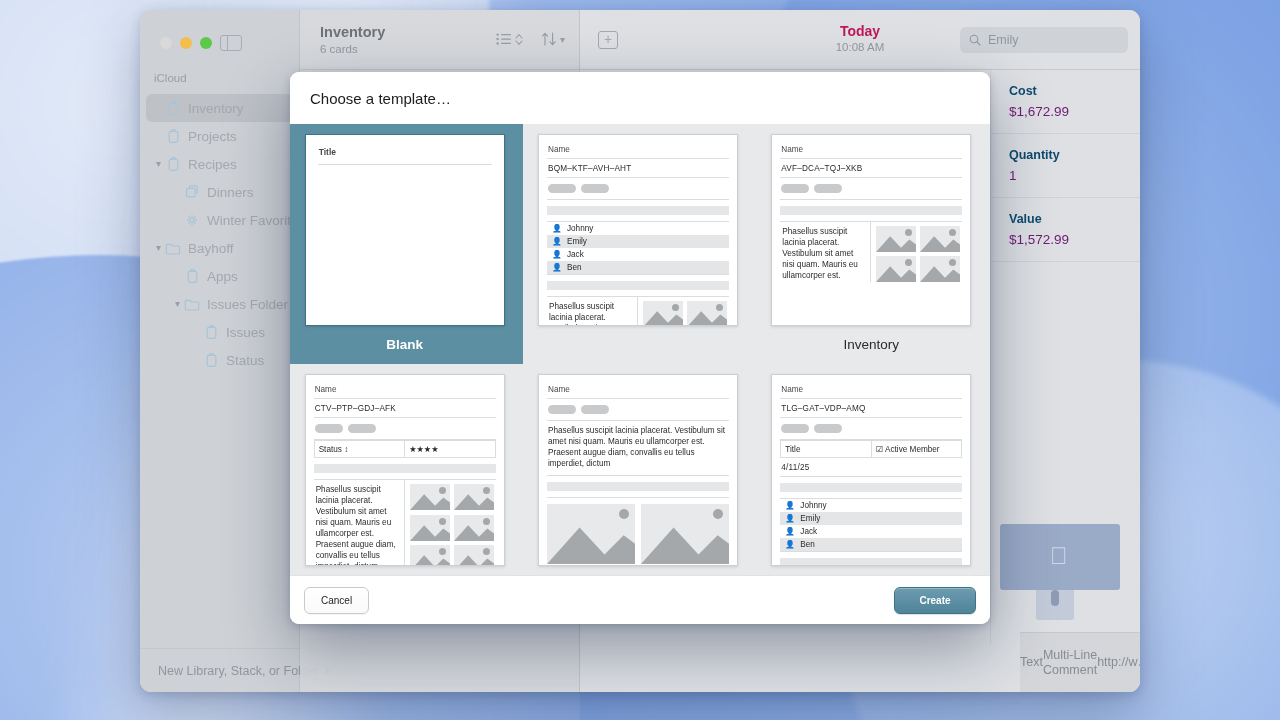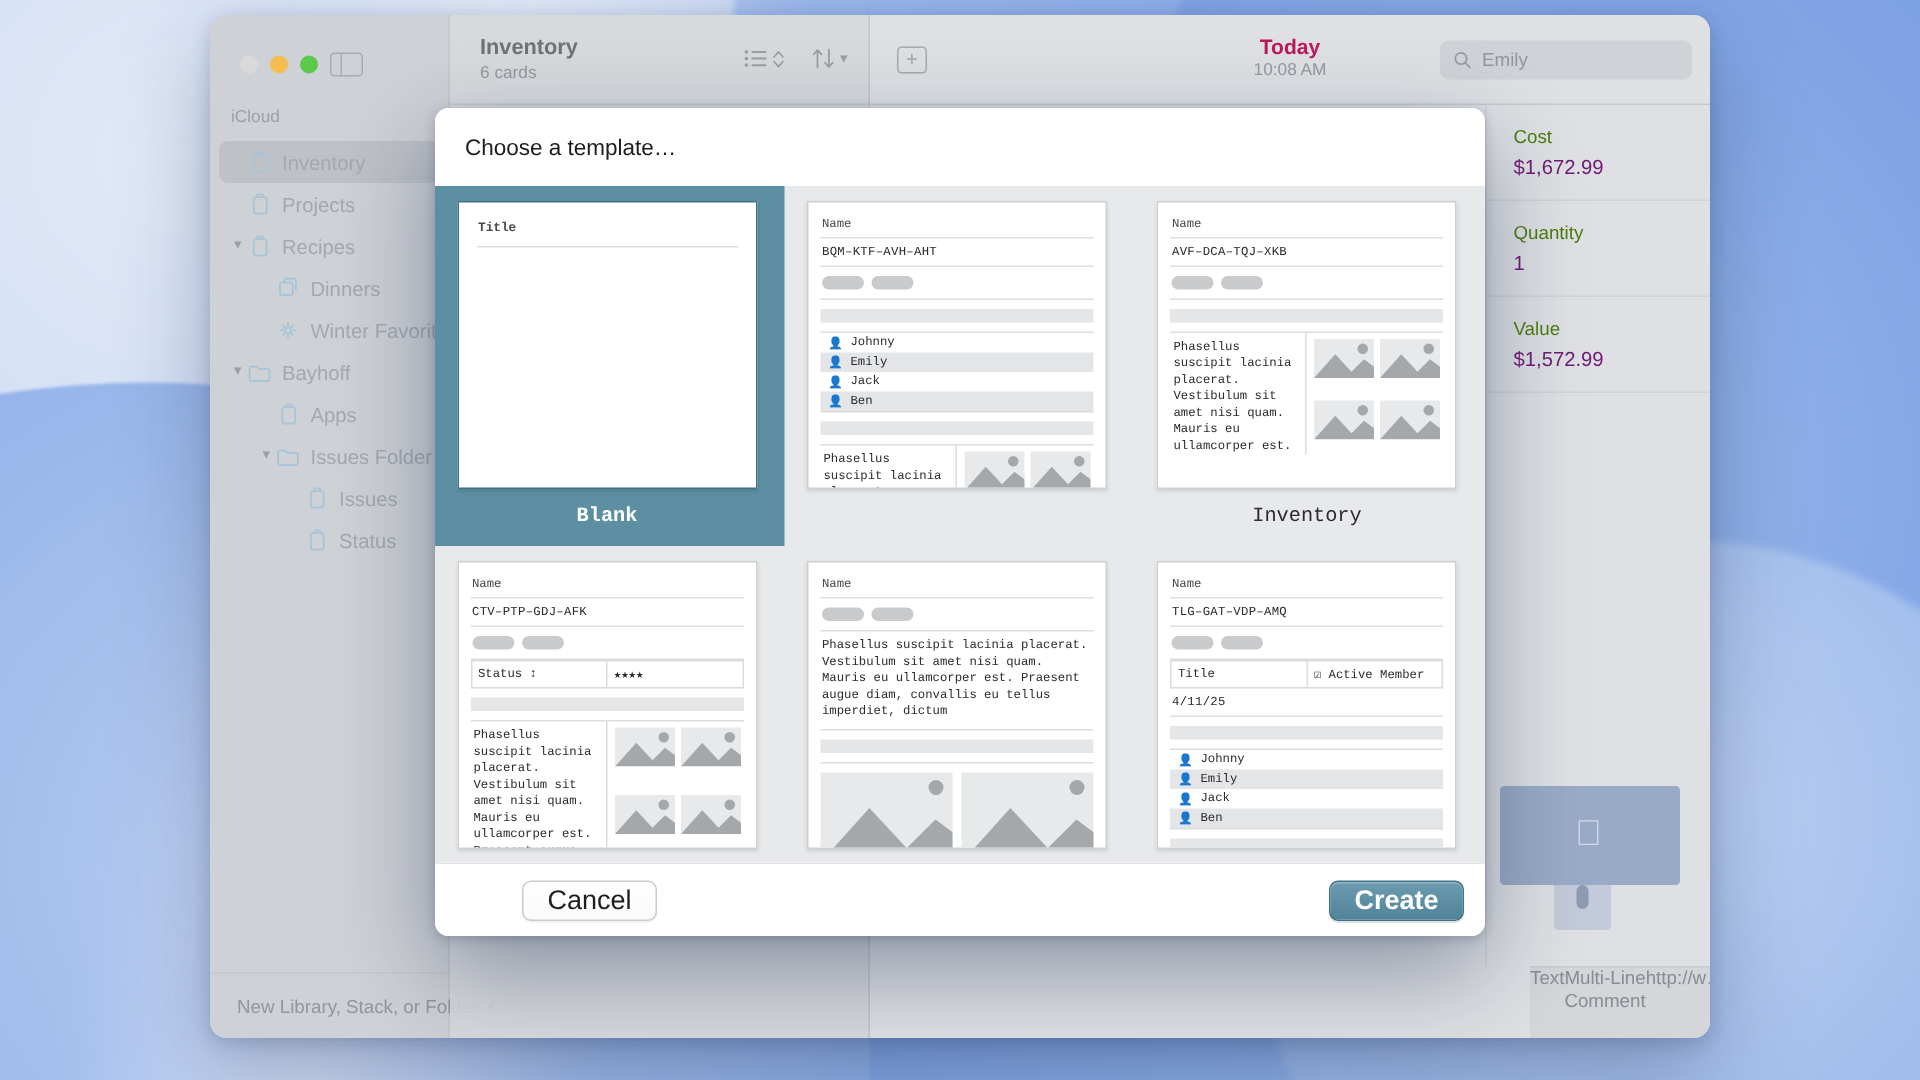--- a/index.html
+++ b/index.html
@@ -145,45 +145,45 @@
     display: flex; align-items: center; gap: 7px; padding-left: 9px;
     font-size: 12.5px; color: #9298a0;
   }
 
   
   .detail-panel {
     position: absolute; right: 0; top: 60px; width: 150px; bottom: 48px;
     border-left: 1px solid #cfd2d6;
   }
   .dp-row { padding: 14px 0 14px 18px; border-bottom: 1px solid #cfd2d6; }
-  .dp-k { font-size: 12.5px; font-weight: 400; color: #4d7c0f; }
+  .dp-k { font-size: 12.5px; font-weight: 700; color: #0c4a6e; }
   .dp-v { font-size: 13.5px; color: #701a75; margin-top: 6px; }
 
   .mac-card {
     position: absolute; right: 20px; bottom: 88px; width: 120px; height: 80px;
   }
   .mac-screen {
     position: absolute; left: 0; top: 0; width: 120px; height: 66px;
     background: #9aabc7; border-radius: 3px;
   }
   .mac-stand {
     position: absolute; left: 36px; top: 54px; width: 38px; height: 42px;
     background: #c3cbda; border-radius: 3px;
   }
   .mac-stand::after {
     content: ""; position: absolute; left: 15px; top: 12px; width: 8px; height: 16px;
     background: #8e9bb2; border-radius: 4px;
   }
   .apple-logo { position: absolute; left: 50px; top: 20px; color: #cfd8e6; font-size: 24px; line-height: 1; }
 
   .bottom-strip {
-    position: absolute; left: 440px; right: 0; bottom: 0; height: 48px;
+    position: absolute; left: 440px; right: 0; bottom: 0; height: 60px;
     background: rgba(211,213,217,.93);
     border-top: 1px solid #c6c9cd;
-    display: flex; 
+    display: flex; align-items: center;
   }
   .bs-cell {
     flex: 1; text-align: center; font-size: 12.5px; color: #878d94; line-height: 15px;
     white-space: pre-line;
   }
 
   
   #modal {
     position: absolute; left: 290px; top: 72px; width: 700px; height: 552px;
     background: #ffffff; border-radius: 9px; overflow: hidden;
@@ -191,21 +191,21 @@
   }
   .modal-title {
     height: 52px; display: flex; align-items: center; padding-left: 20px;
     font-size: 15px; color: #1d1d1f; background: #fff;
   }
   .grid {
     position: absolute; left: 0; right: 0; top: 52px; bottom: 49px;
     background: #e7e9eb; overflow: hidden;
   }
   .grid-inner { display: grid; grid-template-columns: repeat(3, 1fr); }
-  .tcell { position: relative; padding: 10px 4px 0 0; font-family: Liberation Mono, monospace; }
+  .tcell { position: relative; padding: 10px 4px 0 0; }
   .tcell.selected { background: #5d8fa3; }
   .tpreview {
     width: 200px; height: 192px; margin: 0 auto;
     background: #fff; border: 1px solid #cdd0d3;
     box-shadow: 0 1px 3px rgba(0,0,0,.13);
     overflow: hidden; position: relative;
   }
   .tcell.selected .tpreview { border-color: #3f7286; }
   .tlabel {
     text-align: center; font-size: 13.5px; color: #2b2b2d;
@@ -243,24 +243,23 @@
   .ph.big { height: 60px; }
   .ph.big .dot { width: 10px; height: 10px; right: 6px; top: 5px; }
   .ph.big .mtn { height: 46px; }
 
   .modal-footer {
     position: absolute; left: 0; right: 0; bottom: 0; height: 49px;
     background: #fff; display: flex; align-items: center;
     padding: 0 14px; border-top: 1px solid #e2e2e4;
   }
   .btn {
-    font-size: 18px; border-radius: 6px; height: 27px; padding: 0 16px;
+    font-size: 10px; border-radius: 6px; height: 27px; padding: 0 16px;
     display: inline-flex; align-items: center; justify-content: center;
     cursor: default;
-    margin-left: 44px;
   }
   .btn-cancel {
     background: linear-gradient(#ffffff,#fafafa);
     border: 1px solid #c8cacd; color: #1d1d1f;
     box-shadow: 0 1px 1px rgba(0,0,0,.05);
   }
   .btn-create {
     margin-left: auto;
     background: linear-gradient(#6d9bb0,#4f8499);
     border: 1px solid #3f7286; color: #fff; font-weight: 700;

